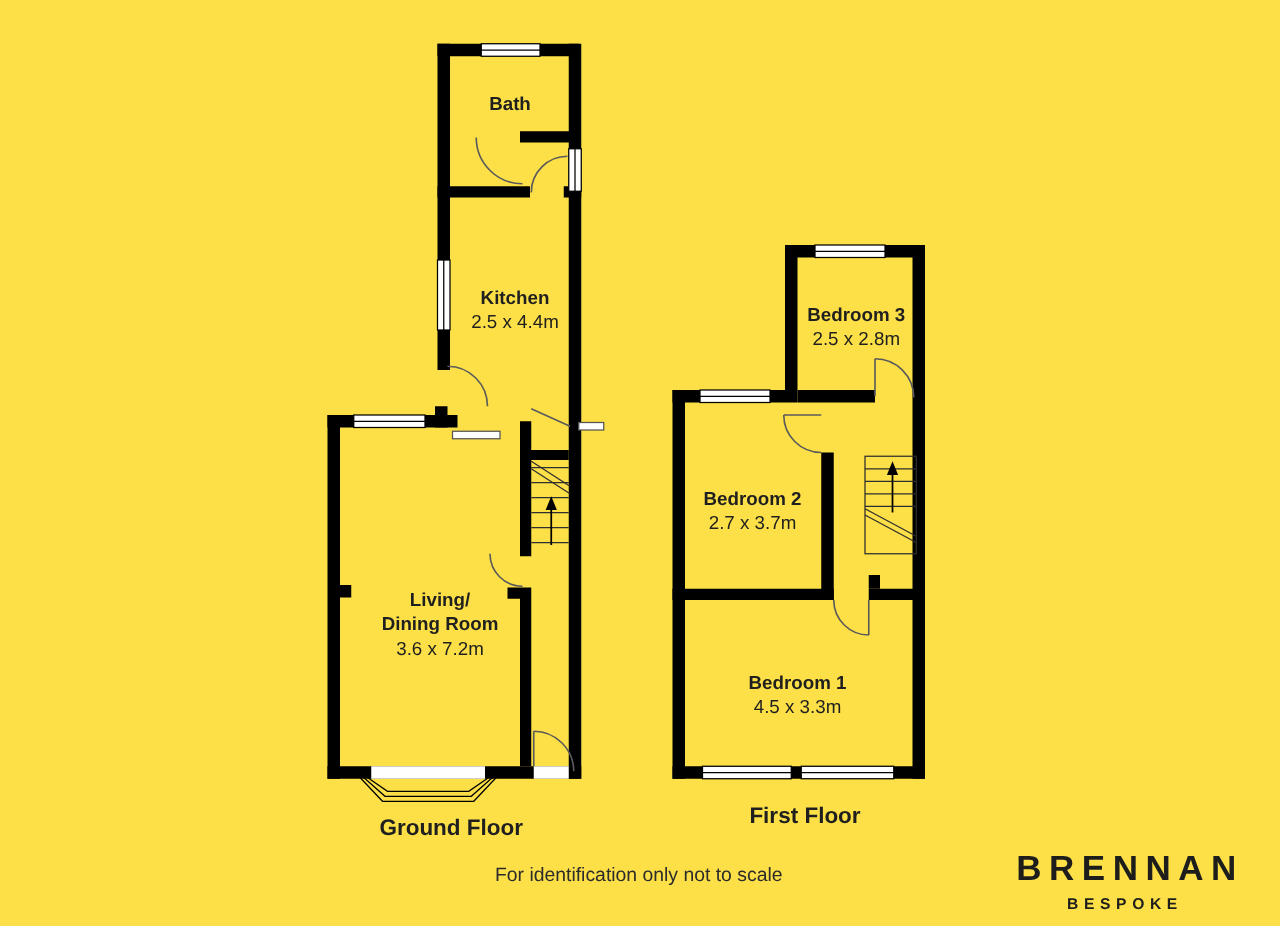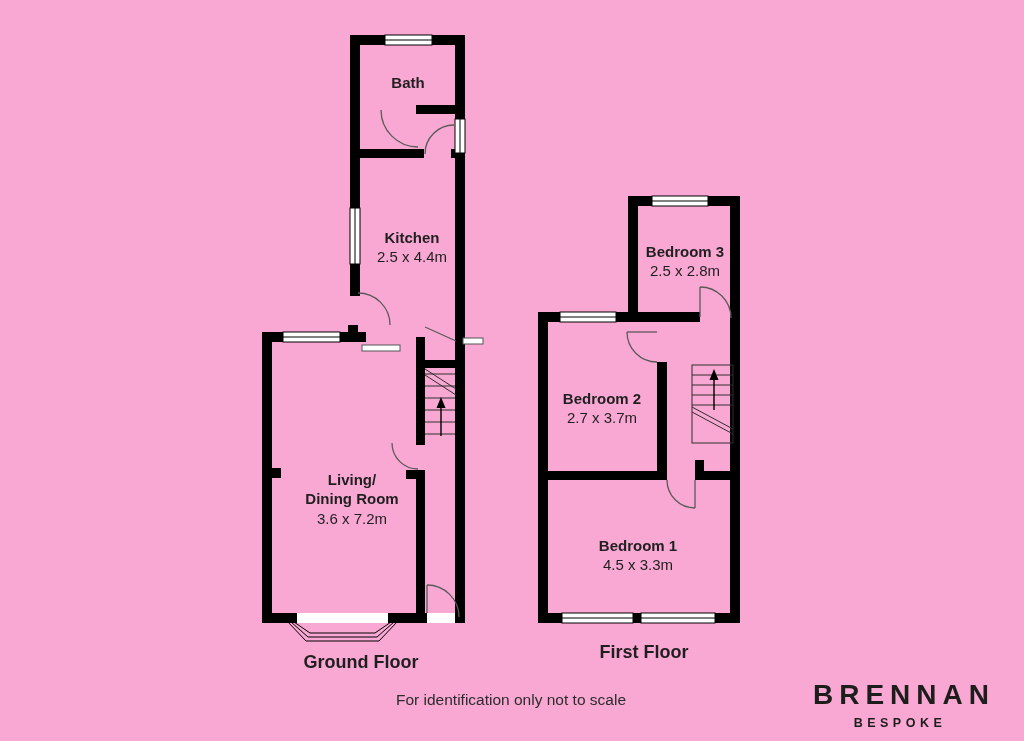--- a/index.html
+++ b/index.html
@@ -1,16 +1,16 @@
 <!DOCTYPE html>
 <html><head>
 <meta charset="utf-8">
 <style>
   html,body{margin:0;padding:0;background:#ffffff;}
-  .page{position:relative;width:1024px;height:741px;background:#f9a8d4;overflow:hidden;
+  .page{position:relative;width:1024px;height:741px;background:#fde047;overflow:hidden;
         font-family:"Liberation Sans", sans-serif;}
   svg{display:block;}
   .wall{fill:#000000;stroke:none;}
   .win{fill:#ffffff;stroke:#000000;stroke-width:1;}
   .gap{fill:#ffffff;stroke:none;}
   .thin{stroke:#000000;stroke-width:1;fill:none;}
   .step{fill:#ffffff;stroke:#555555;stroke-width:1;}
   .arc{stroke:#5a5a5a;stroke-width:1.3;fill:none;}
   .leaf{stroke:#5a5a5a;stroke-width:1.3;fill:none;}
   .tread{stroke:#2e2e2e;stroke-width:1;fill:none;}

